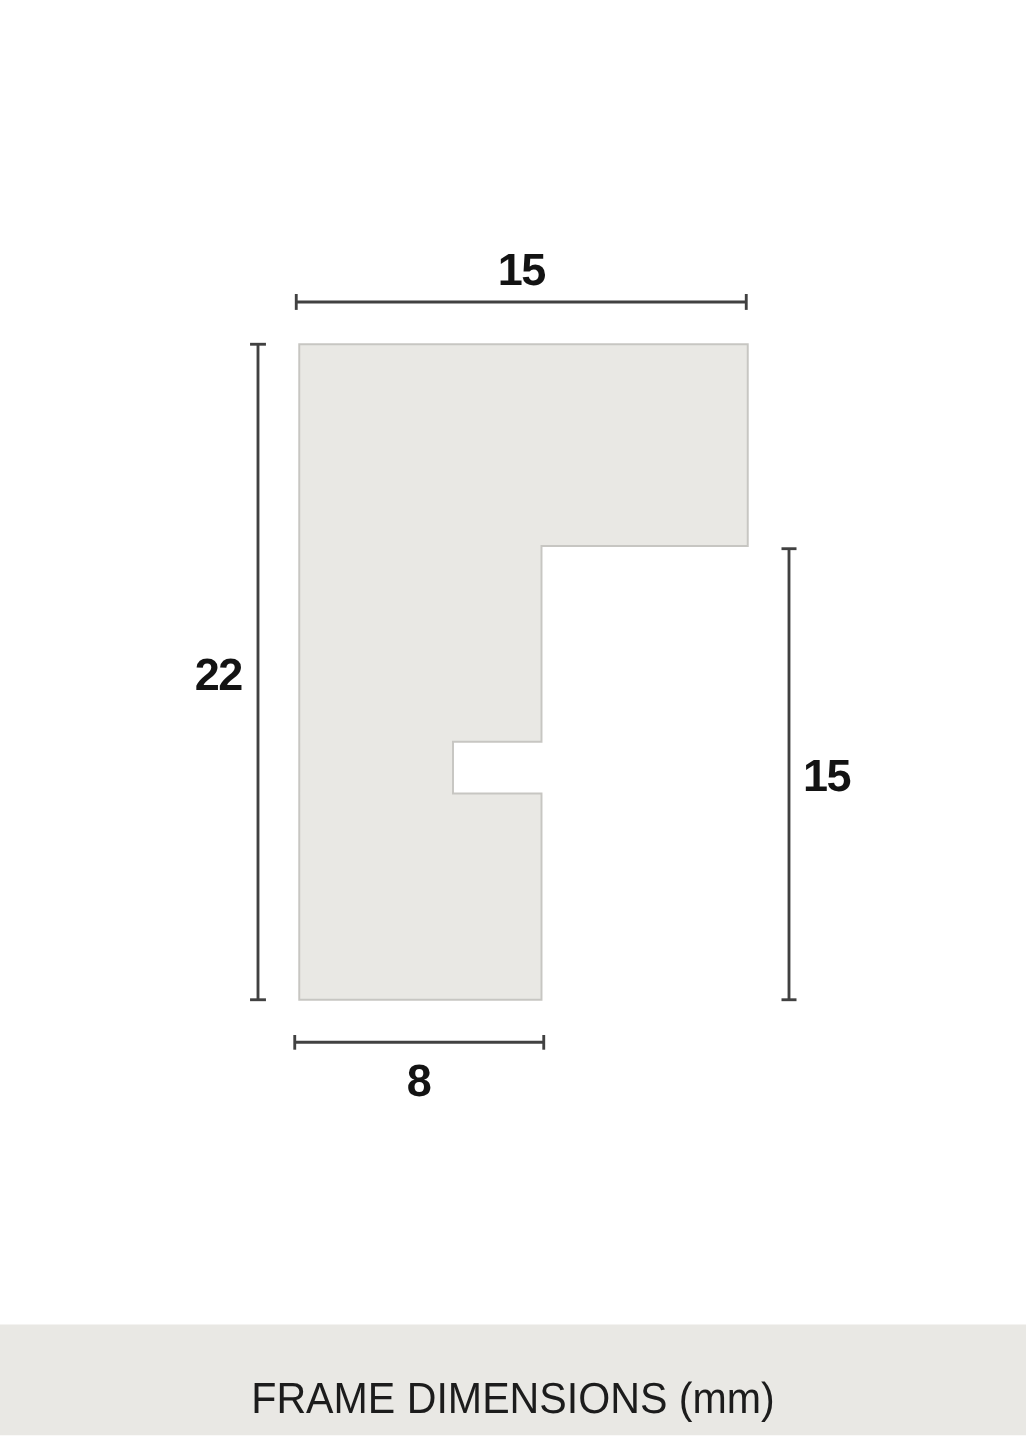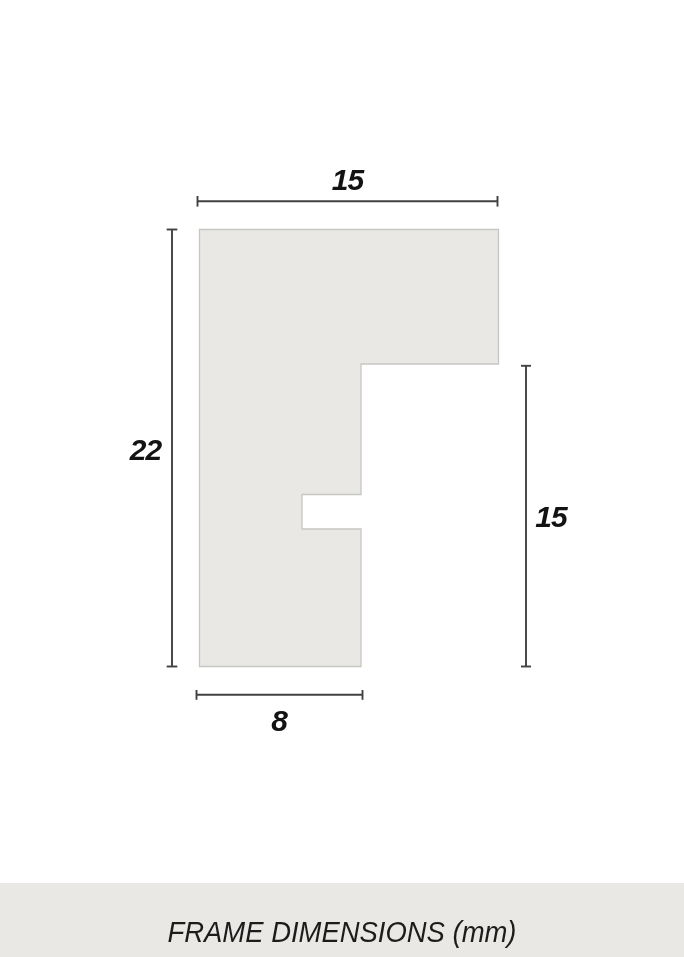--- a/index.html
+++ b/index.html
@@ -1,17 +1,17 @@
 <!DOCTYPE html>
 <html><head>
 <meta charset="utf-8">
 <style>
   html,body{margin:0;padding:0;width:684px;height:957px;background:#ffffff;overflow:hidden;}
   body{font-family:"Liberation Sans", sans-serif;}
-  .stage{position:relative;width:684px;height:817px;font-style:italic;}
+  .stage{position:relative;width:684px;height:817px;}
 </style>
 </head>
 <body>
 <div class="stage">
 
 <svg width="684" height="957" viewBox="0 0 684 957" xmlns="http://www.w3.org/2000/svg" style="position:absolute;left:0;top:0;">
 
   <path d="M 199.5 229.5 L 498.5 229.5 L 498.5 364 L 361 364 L 361 494.5 L 302 494.5 L 302 529 L 361 529 L 361 666.5 L 199.5 666.5 Z" fill="#e9e8e4" stroke="#c7c6c2" stroke-width="1.3"></path>
 
   <g stroke="#414141" stroke-width="1.9">

